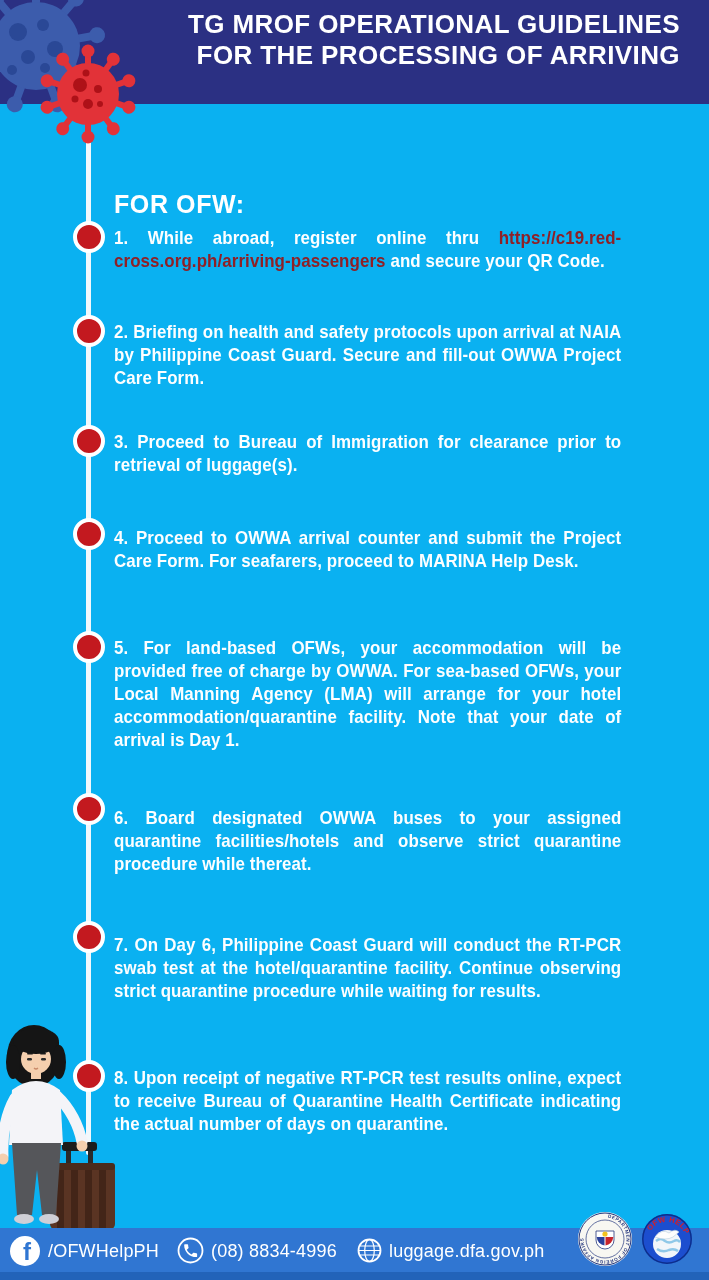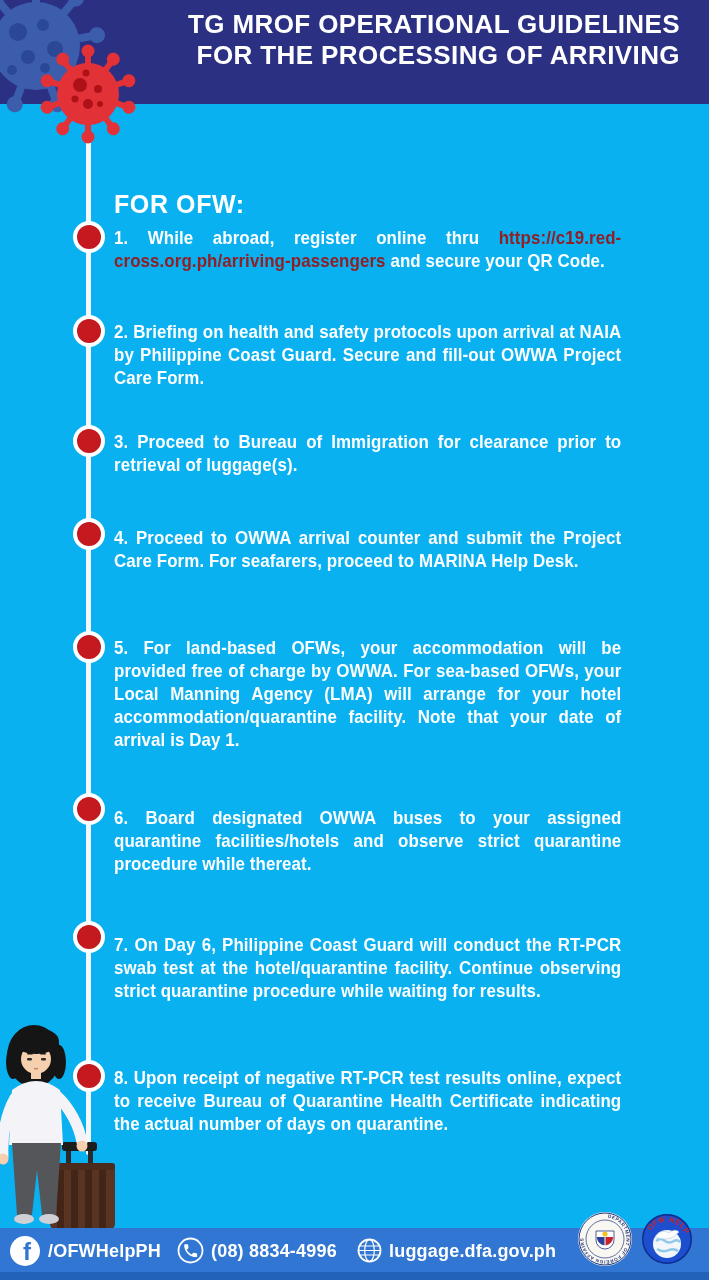--- a/index.html
+++ b/index.html
@@ -17,21 +17,21 @@
   .bullet{position:absolute;left:73px;width:24px;height:24px;border-radius:50%;
           background:var(--bullet_red,#c3191f);border:4px solid #fff;box-sizing:content-box;}
   
   .section-heading{position:absolute;left:114px;top:148px;color:#fff;font-weight:700;font-size:25px;letter-spacing:.6px;margin-top:42px;}
   .step{position:absolute;left:114px;width:570px;transform:scaleX(.89);transform-origin:0 0;
         color:#fdfeff;font-weight:700;font-size:19px;line-height:23px;text-align:justify;letter-spacing:.1px;}
   .step .link{color:var(--link_maroon,#8f2026);}
   
   .footer{position:absolute;left:0;top:1228px;width:709px;height:52px;background:var(--footer_blue,#3076d2);}
   .footer-strip{position:absolute;left:0;top:1272px;width:709px;height:8px;background:#2263b9;}
-  .f-text{position:absolute;color:#fff;font-weight:700;font-size:18px;top:1241px;letter-spacing:.2px;}
+  .f-text{position:absolute;color:#fff;font-weight:400;font-size:18px;top:1241px;letter-spacing:.2px;}
   .fb-badge{position:absolute;left:10px;top:1236px;width:30px;height:30px;border-radius:50%;background:#fff;}
   .fb-badge svg{display:block;}
   .icon-abs{position:absolute;}
   .illus{position:absolute;}
 </style>
 </head>
 <body>
 
 <div class="canvas">
 

